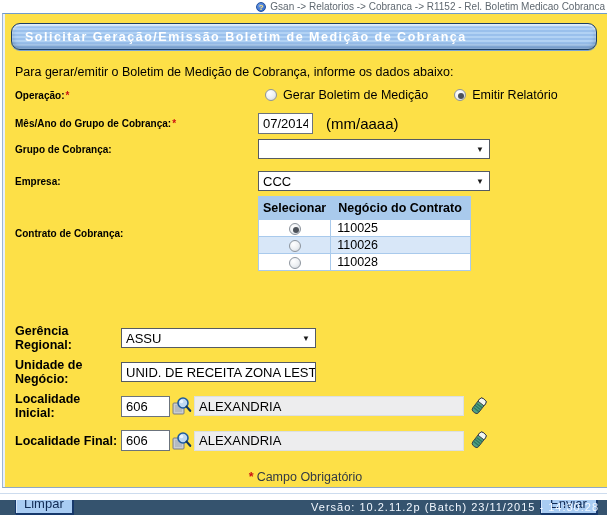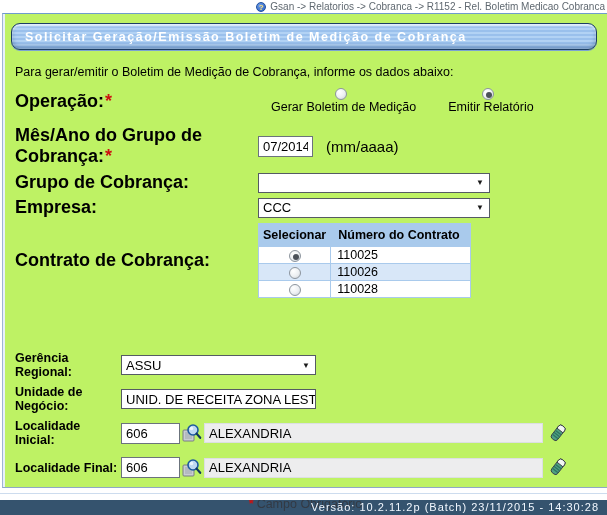--- a/index.html
+++ b/index.html
@@ -10,34 +10,34 @@
   
   .breadcrumb-row { height:13px; display:flex; justify-content:flex-end; align-items:center;
                     gap:4px; padding-right:2px; background:#fff; }
   .help-icon { width:10px; height:10px; border-radius:50%; flex:none;
                background:radial-gradient(circle at 35% 30%, #6d9ce6, #2a5fc0);
                border:1px solid #1d4fa0; color:#ffe27a; font-size:8px; font-weight:bold;
                line-height:9px; text-align:center; display:inline-block; }
   .breadcrumb-text { font-size:10px; color:#5f6870; white-space:nowrap; }
 
   
-  .panel { margin-left:2px; height:475px; background:#bef264;
+  .panel { margin-left:2px; height:475px; background:#fde047;
            border-top:1px solid #6f9bcd; border-left:1px solid #9fb6d2;
            border-bottom:1px solid #8fa8c6; box-shadow:inset 2px 0 0 #e8f0fa; }
 
   .titlebar { margin:9px 10px 0 8px; height:27px; border:1px solid #1c3e63; border-radius:9px;
               background:repeating-linear-gradient(180deg,#b2d2f4 0px,#b2d2f4 2px,#9ac0ec 2px,#9ac0ec 4px);
               box-shadow:inset 0 2px 2px rgba(255,255,255,.65), inset 0 -3px 4px rgba(25,60,110,.35), 0 1px 0 #7ba3d2;
               display:flex; align-items:center; padding-left:13px;
               color:#fff; font-weight:bold; font-size:12.5px; letter-spacing:1.5px; white-space:nowrap; }
 
   .intro { margin:15px 0 0 12px; font-size:12.5px; color:#000; }
 
   .row { display:flex; align-items:center; padding-left:12px; padding-right:10px; }
-  .label-wide  { width:243px; flex:none; font-weight:bold; font-size:18px; color:#000; }
+  .label-wide  { width:243px; flex:none; font-weight:bold; font-size:10px; color:#000; }
   .label-narrow{ width:106px; flex:none; font-weight:bold; font-size:12.5px; color:#000; }
   .req { color:#cc1111; font-weight:bold; margin-left:1px; }
 
   .radio { width:12px; height:12px; border:1px solid #8d959e; border-radius:50%; flex:none;
            background:radial-gradient(circle at 35% 30%, #ffffff 0%, #eceff2 55%, #c9ced5 100%);
            display:inline-block; position:relative; }
   .radio.checked::after { content:""; position:absolute; left:3px; top:3px; width:6px; height:6px;
                           border-radius:50%; background:#4b5159; }
   .radio-label { margin-left:6px; font-size:12.5px; color:#000; }
 
@@ -58,23 +58,23 @@
                       padding:2px 4px; text-align:left; height:22px;margin-left:32px; }
   table.contract th.sel-col { width:64px; text-align:center; }
   table.contract th.num-col { width:139px; padding-left:7px; }
   table.contract td { height:16px; font-size:12.5px; color:#000; }
   table.contract td.radio-cell { text-align:center; vertical-align:middle; }
   table.contract td.radio-cell .radio { vertical-align:middle; }
   table.contract td.num-cell { padding-left:6px; }
   table.contract tr.r-odd td { background:#ffffff; }
   table.contract tr.r-even td { background:#d8e7f8; }
 
-  .code-input { width:59px; }
+  .code-input { width:49px; }
   .lookup { width:20px; height:20px; margin-left:2px; flex:none; cursor:pointer; }
-  .readonly-field { margin-left:2px; width:339px; height:20px; background:#ededee;
+  .readonly-field { margin-left:2px; width:270px; height:20px; background:#ededee;
                     border:1px solid #dcdfe2; display:flex; align-items:center;
                     padding-left:4px; font-size:13px; color:#000; overflow:hidden; }
   .eraser { width:18px; height:21px; margin-left:6px; flex:none; cursor:pointer; }
 
   .required-note { margin-top:19px; text-align:center; font-size:12.5px; color:#333a44; }
   .required-note .req { margin-right:3px; }
 
   .buttons-row { display:flex; justify-content:space-between; margin-top:9px;
                  padding:0 10px 0 12px; }
   .btn { height:21px; min-width:57px; background:#a9ccf3; border:1px solid #16386b;
@@ -83,24 +83,24 @@
          padding:0 8px; cursor:pointer; }
 
   .gap { height:12px; background:#fff; position:relative; }
   .gap::after { content:""; position:absolute; left:0; right:0; top:5px; height:1px; background:#cddcee; }
 
   .footer { height:15px; background:#35536e; color:#f2f8ff; font-size:11px; font-weight:normal;
             letter-spacing:1px; text-align:right; line-height:15px; padding-right:8px;
             white-space:nowrap; }
 
   .mt9  { margin-top:9px; }  .mt11 { margin-top:11px; } .mt5 { margin-top:5px; }
-  .mt4  { margin-top:4px; }  .mt53 { margin-top:53px; } .mt6 { margin-top:6px; }
+  .mt4  { margin-top:12px; }  .mt53 { margin-top:53px; } .mt6 { margin-top:6px; }
   .mt10 { margin-top:10px; }
   .radio-group { display:flex; align-items:center; margin-left:7px; }
-  .radio-opt { display:flex; align-items:center;flex-direction:column; }
+  .radio-opt { display:flex; align-items:center; }
   .radio-opt + .radio-opt { margin-left:26px; }
 </style>
 </head>
 <body>
 
 <div class="page">
 
   <div class="breadcrumb-row">
     <span class="help-icon">?</span>
     <span class="breadcrumb-text">Gsan -&gt; Relatorios -&gt; Cobranca -&gt; R1152 - Rel. Boletim Medicao Cobranca</span>
@@ -147,21 +147,21 @@
         <span class="select-arrow">▼</span>
       </div>
     </div>
 
     <div class="row mt5">
       <span class="label-wide">Contrato de Cobrança:</span>
       <table class="contract">
         <thead>
           <tr>
             <th class="sel-col">Selecionar</th>
-            <th class="num-col">Número do Contrato</th>
+            <th class="num-col">Negócio do Contrato</th>
           </tr>
         </thead>
         <tbody>
           <tr class="r-odd">
             <td class="radio-cell"><span class="radio checked"></span></td>
             <td class="num-cell">110025</td>
           </tr>
           <tr class="r-even">
             <td class="radio-cell"><span class="radio"></span></td>
             <td class="num-cell">110026</td>

